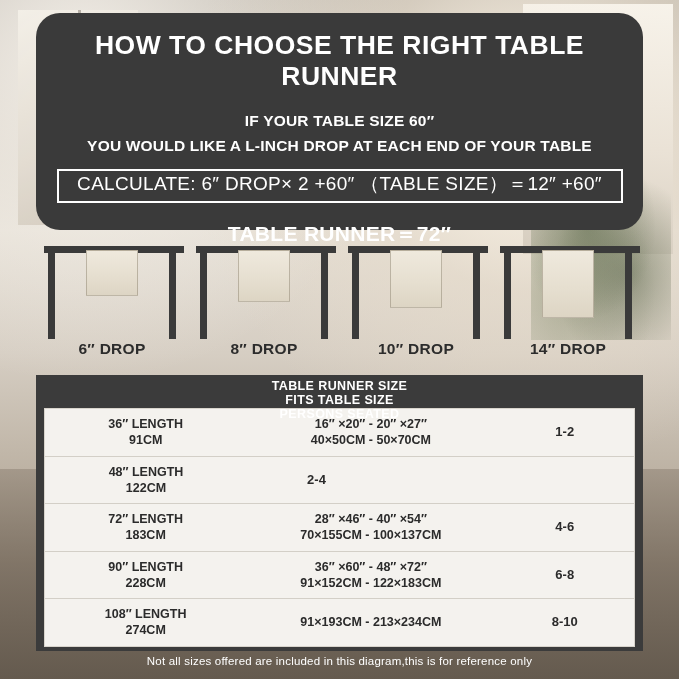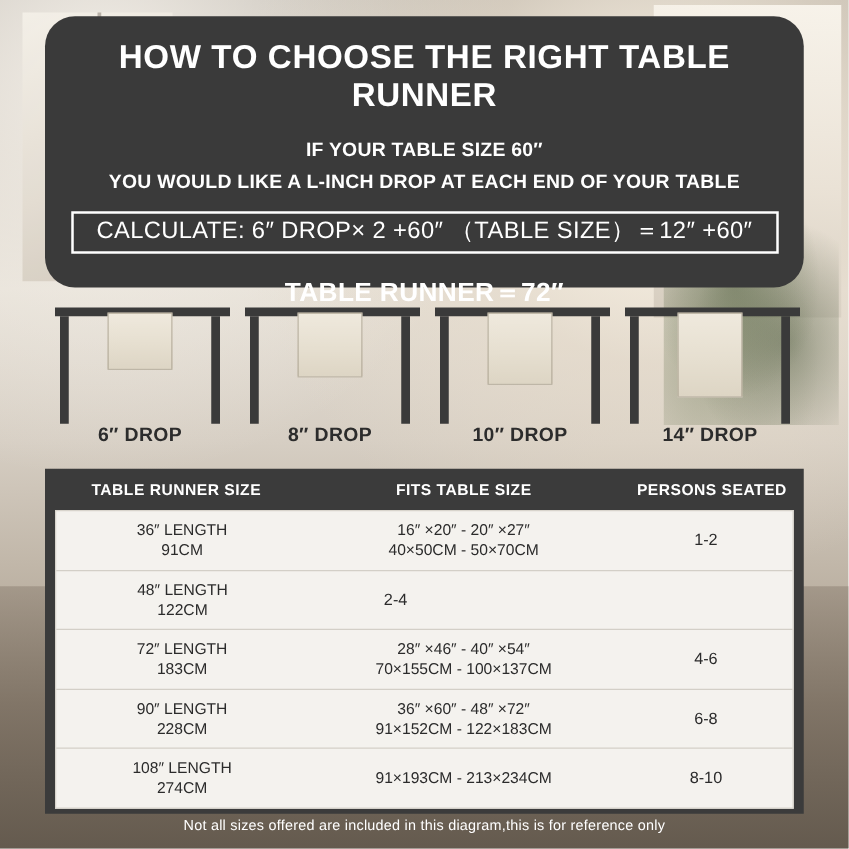--- a/index.html
+++ b/index.html
@@ -196,20 +196,21 @@
   }
   .thead {
     display: flex;
     height: 26px;
     align-items: center;
     color: #ffffff;
     font-size: 12.5px;
     font-weight: bold;
     letter-spacing: .4px;
     padding: 4px 0 0 0;
+    flex-direction: column;
   }
   .th {
     text-align: center;
   }
   .col1 { width: 210px; }
   .col2 { width: 250px; }
   .col3 { width: 147px; }
 
   .tbody {
     margin: 3px 8px 0 8px;
@@ -222,20 +223,21 @@
     align-items: center;
     height: 46.5px;
     border-bottom: 1px solid #d3cfc7;
   }
   .trow:last-child { border-bottom: none; }
   .td {
     text-align: center;
     color: #2b2b2b;
     font-size: 12.5px;
     line-height: 16px;
+    font-weight: bold;
   }
   .td .l1 { display: block; }
   .td .l2 { display: block; }
   .c1 { width: 202px; }
   .c2 { width: 250px; }
   .c3 { width: 139px; font-size: 13px; }
 
   .table-note {
     color: #ffffff;
     font-size: 11.5px;

